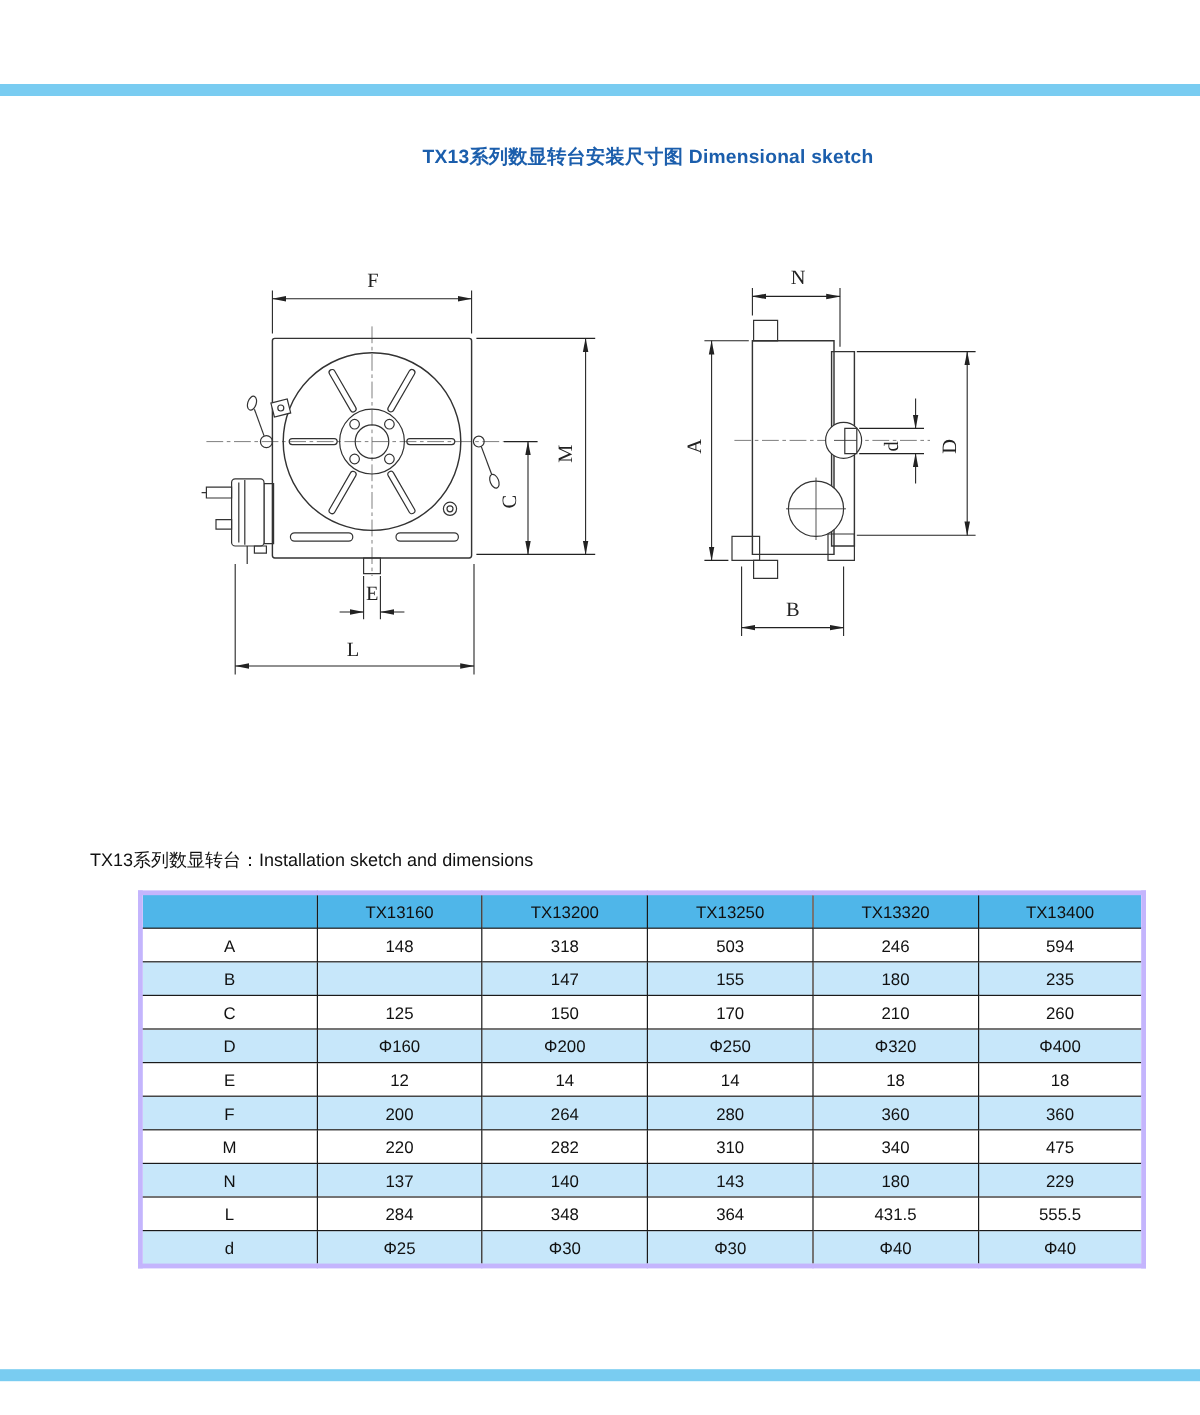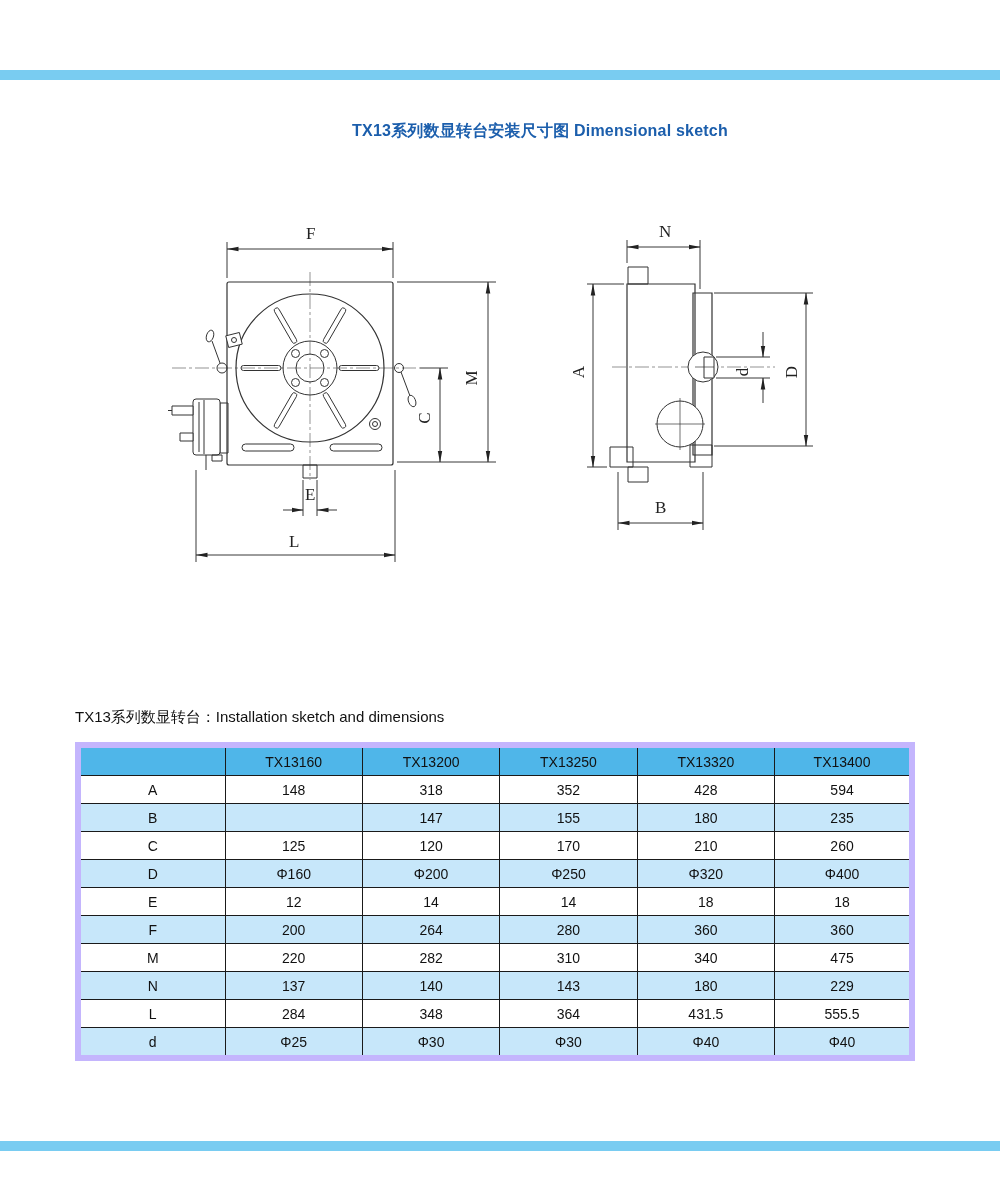--- a/index.html
+++ b/index.html
@@ -11,21 +11,21 @@
   .doc-title{position:absolute;left:0;top:121px;width:1000px;text-align:center;
              font-size:16px;font-weight:700;color:var(--title-color,#1B5EAC);letter-spacing:.2px;padding-left:40px;}
   .sketch{position:absolute;left:100px;top:218px;}
   .sketch line,.sketch rect,.sketch circle,.sketch path,.sketch ellipse{vector-effect:non-scaling-stroke;}
   .dim-label{font-family:"Liberation Serif",serif;font-size:17px;fill:#222;}
   .caption{position:absolute;left:75px;top:708px;font-size:15px;color:#111;text-align:center;}
   .spec-table{position:absolute;left:75px;top:742px;border-collapse:collapse;table-layout:fixed;
               width:840px;font-size:14px;color:#111;}
   .spec-table td,.spec-table th{border:1px solid #1a1a1a;height:27px;text-align:center;
               padding:0;font-weight:400;overflow:hidden;white-space:nowrap;}
-  .spec-table{border:6px solid #c4b5fd;}
+  .spec-table{border:4px solid #c4b5fd;margin-left:40px;}
   .spec-table col.lbl{width:147px;}
   .spec-table tr.hdr td{background:var(--hdr-bg,#4FB6E9);}
   .spec-table tr.shade td{background:var(--stripe-bg,#C7E7FA);}
 </style>
 </head>
 <body>
 
 <div class="page" style="--bar-color: #79CCF1; --title-color: #1B5EAC; --hdr-bg: #4FB6E9; --stripe-bg: #C7E7FA;">
 
   <div class="rule-bar top"></div>
@@ -216,36 +216,36 @@
           <td>TX13160</td>
           <td>TX13200</td>
           <td>TX13250</td>
           <td>TX13320</td>
           <td>TX13400</td>
         </tr>
         <tr>
           <td>A</td>
           <td>148</td>
           <td>318</td>
-          <td>352</td>
-          <td>428</td>
+          <td>503</td>
+          <td>246</td>
           <td>594</td>
         </tr>
         <tr class="shade">
           <td>B</td>
           <td></td>
           <td>147</td>
           <td>155</td>
           <td>180</td>
           <td>235</td>
         </tr>
         <tr>
           <td>C</td>
           <td>125</td>
-          <td>120</td>
+          <td>150</td>
           <td>170</td>
           <td>210</td>
           <td>260</td>
         </tr>
         <tr class="shade">
           <td>D</td>
           <td>Φ160</td>
           <td>Φ200</td>
           <td>Φ250</td>
           <td>Φ320</td>

